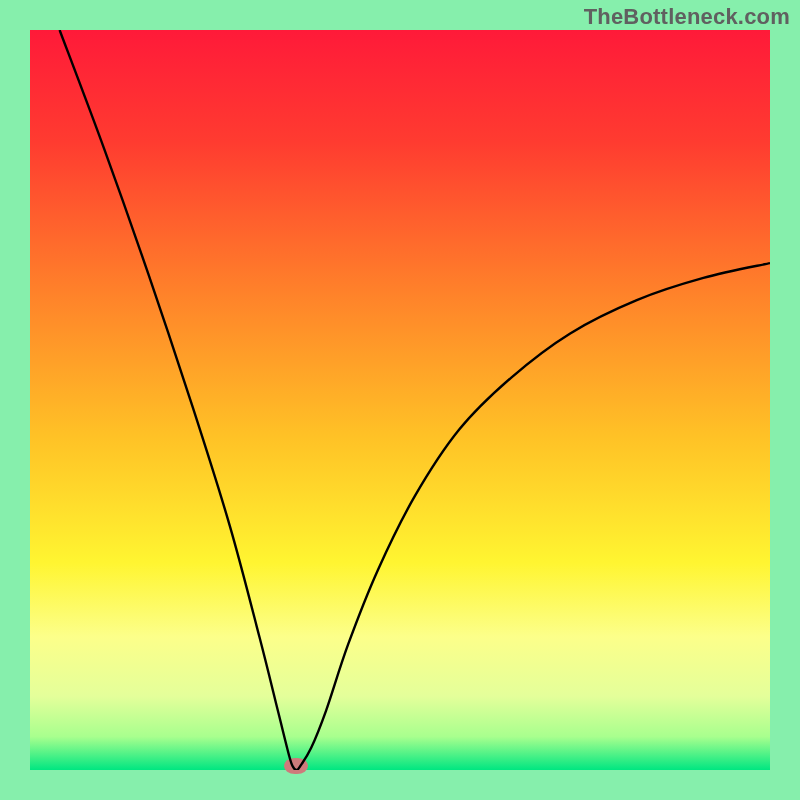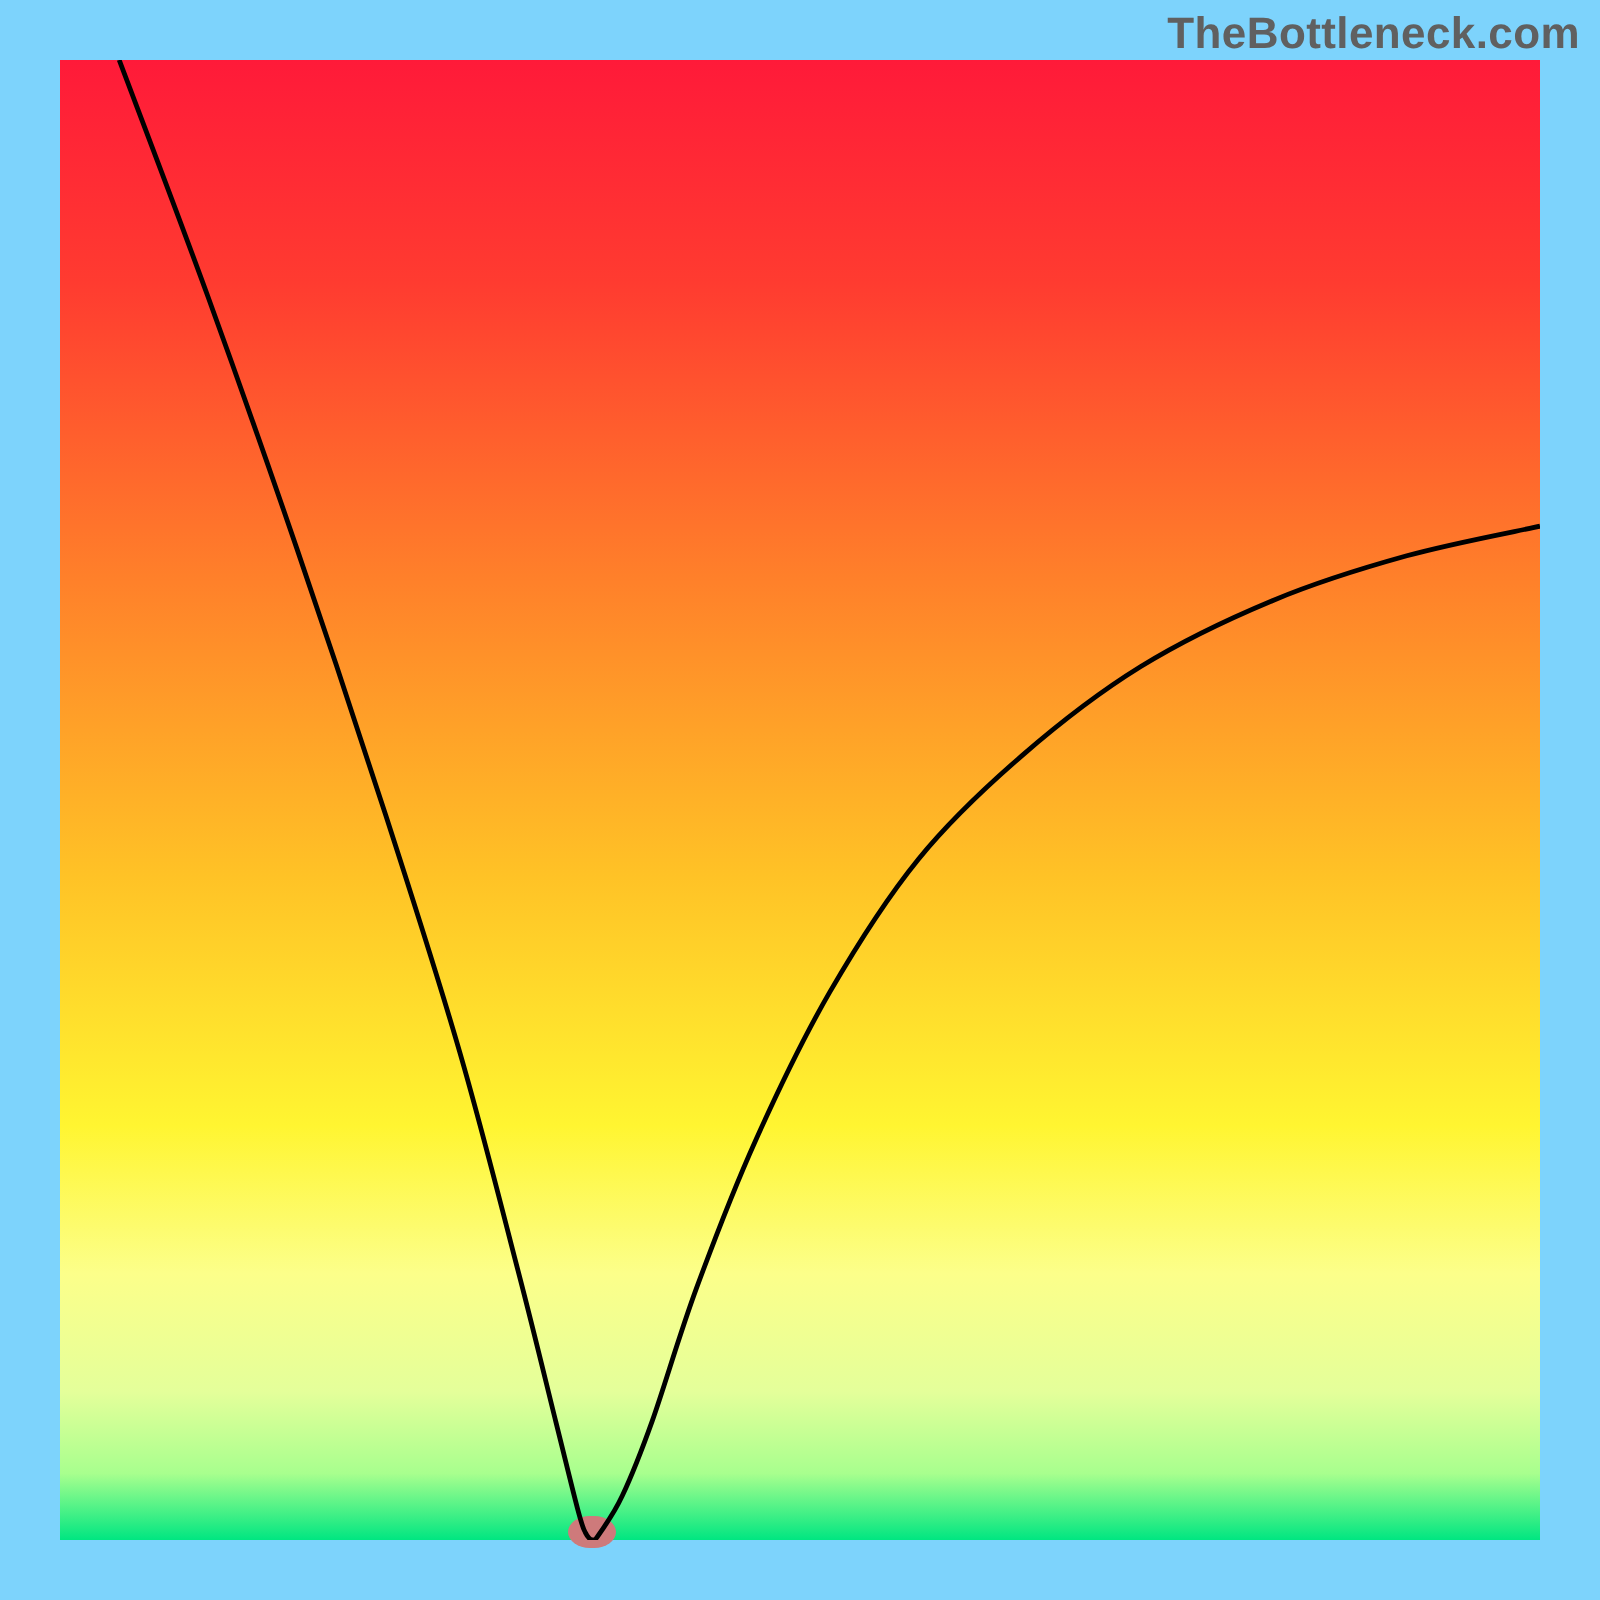--- a/index.html
+++ b/index.html
@@ -8,21 +8,21 @@
     width: 800px;
     height: 800px;
     background: #000;
     font-family: Arial, Helvetica, sans-serif;
     overflow: hidden;
   }
   .frame {
     position: relative;
     width: 800px;
     height: 800px;
-    background: #7dd3fc;
+    background: #86efac;
   }
   .watermark {
     position: absolute;
     top: 4px;
     right: 10px;
     color: #606060;
     font-size: 22px;
     font-weight: 600;
     letter-spacing: 0.2px;
     z-index: 5;

